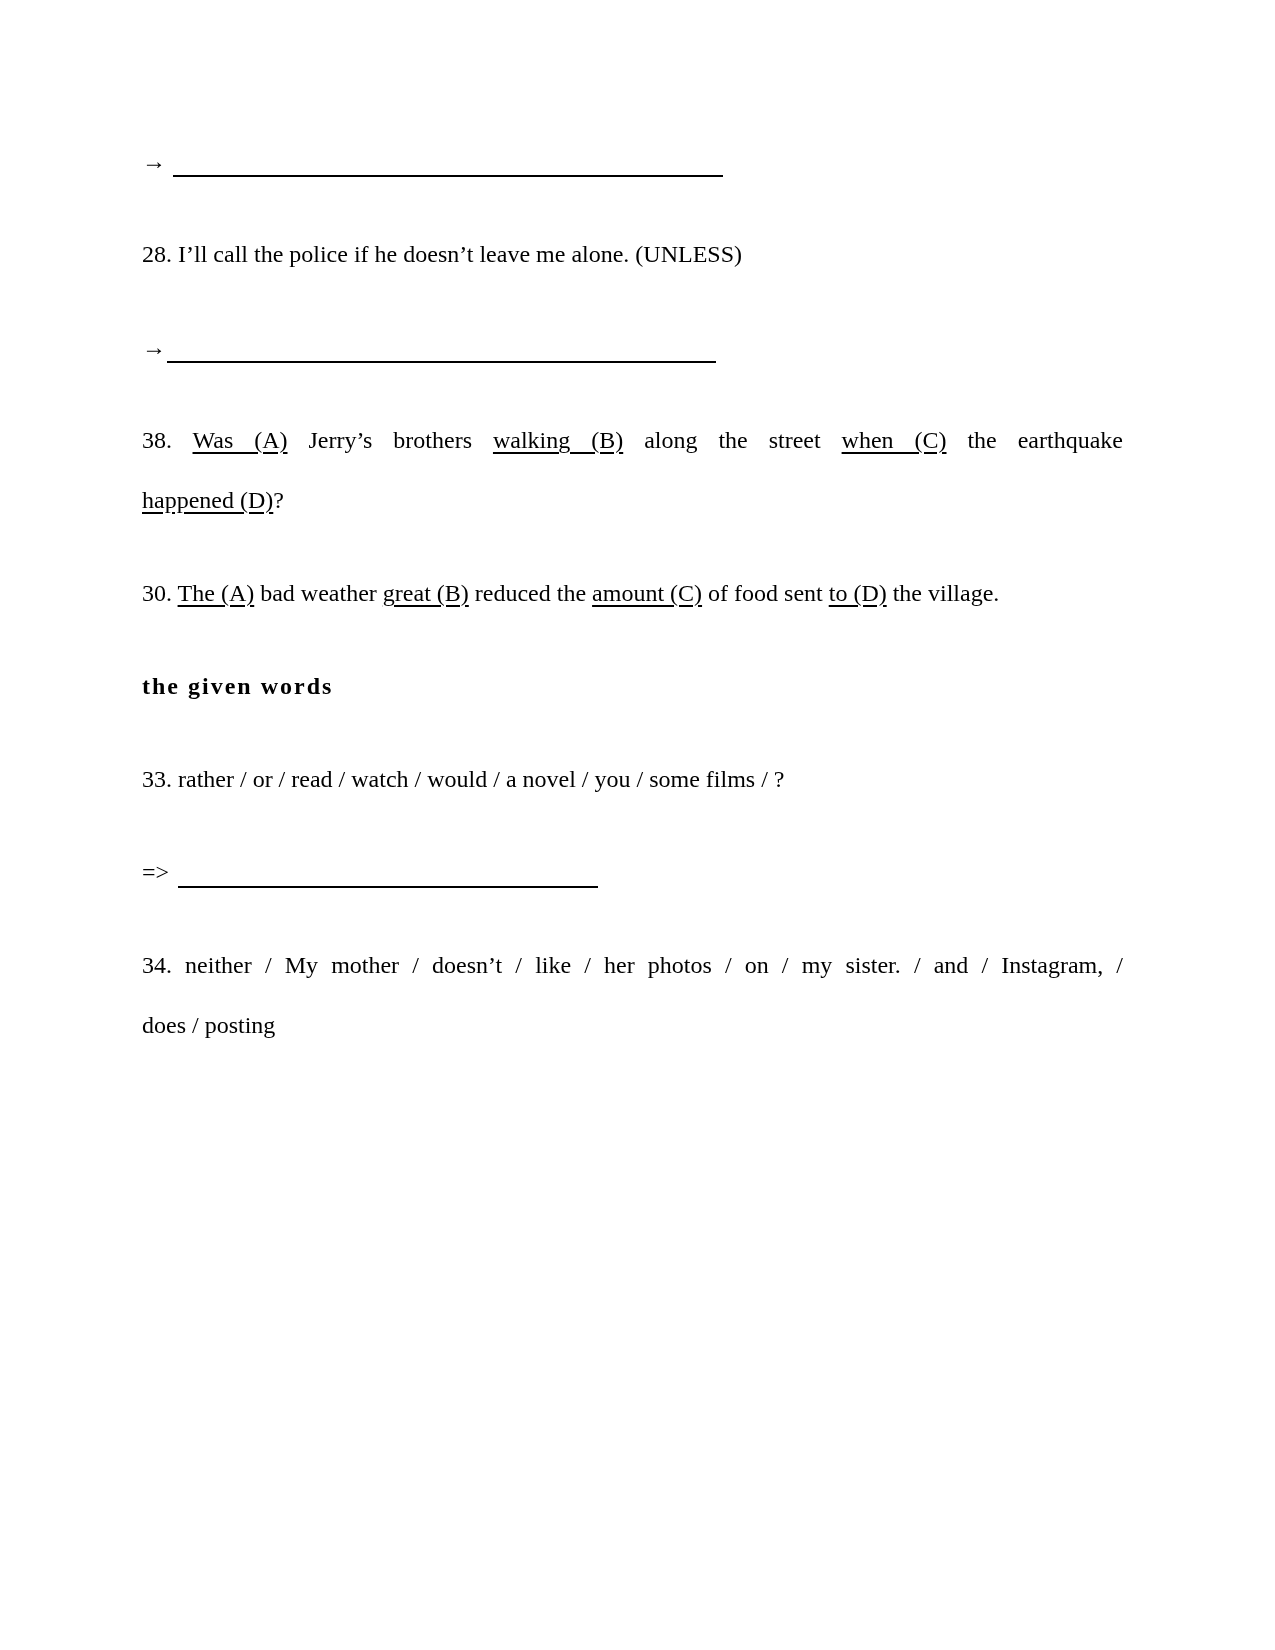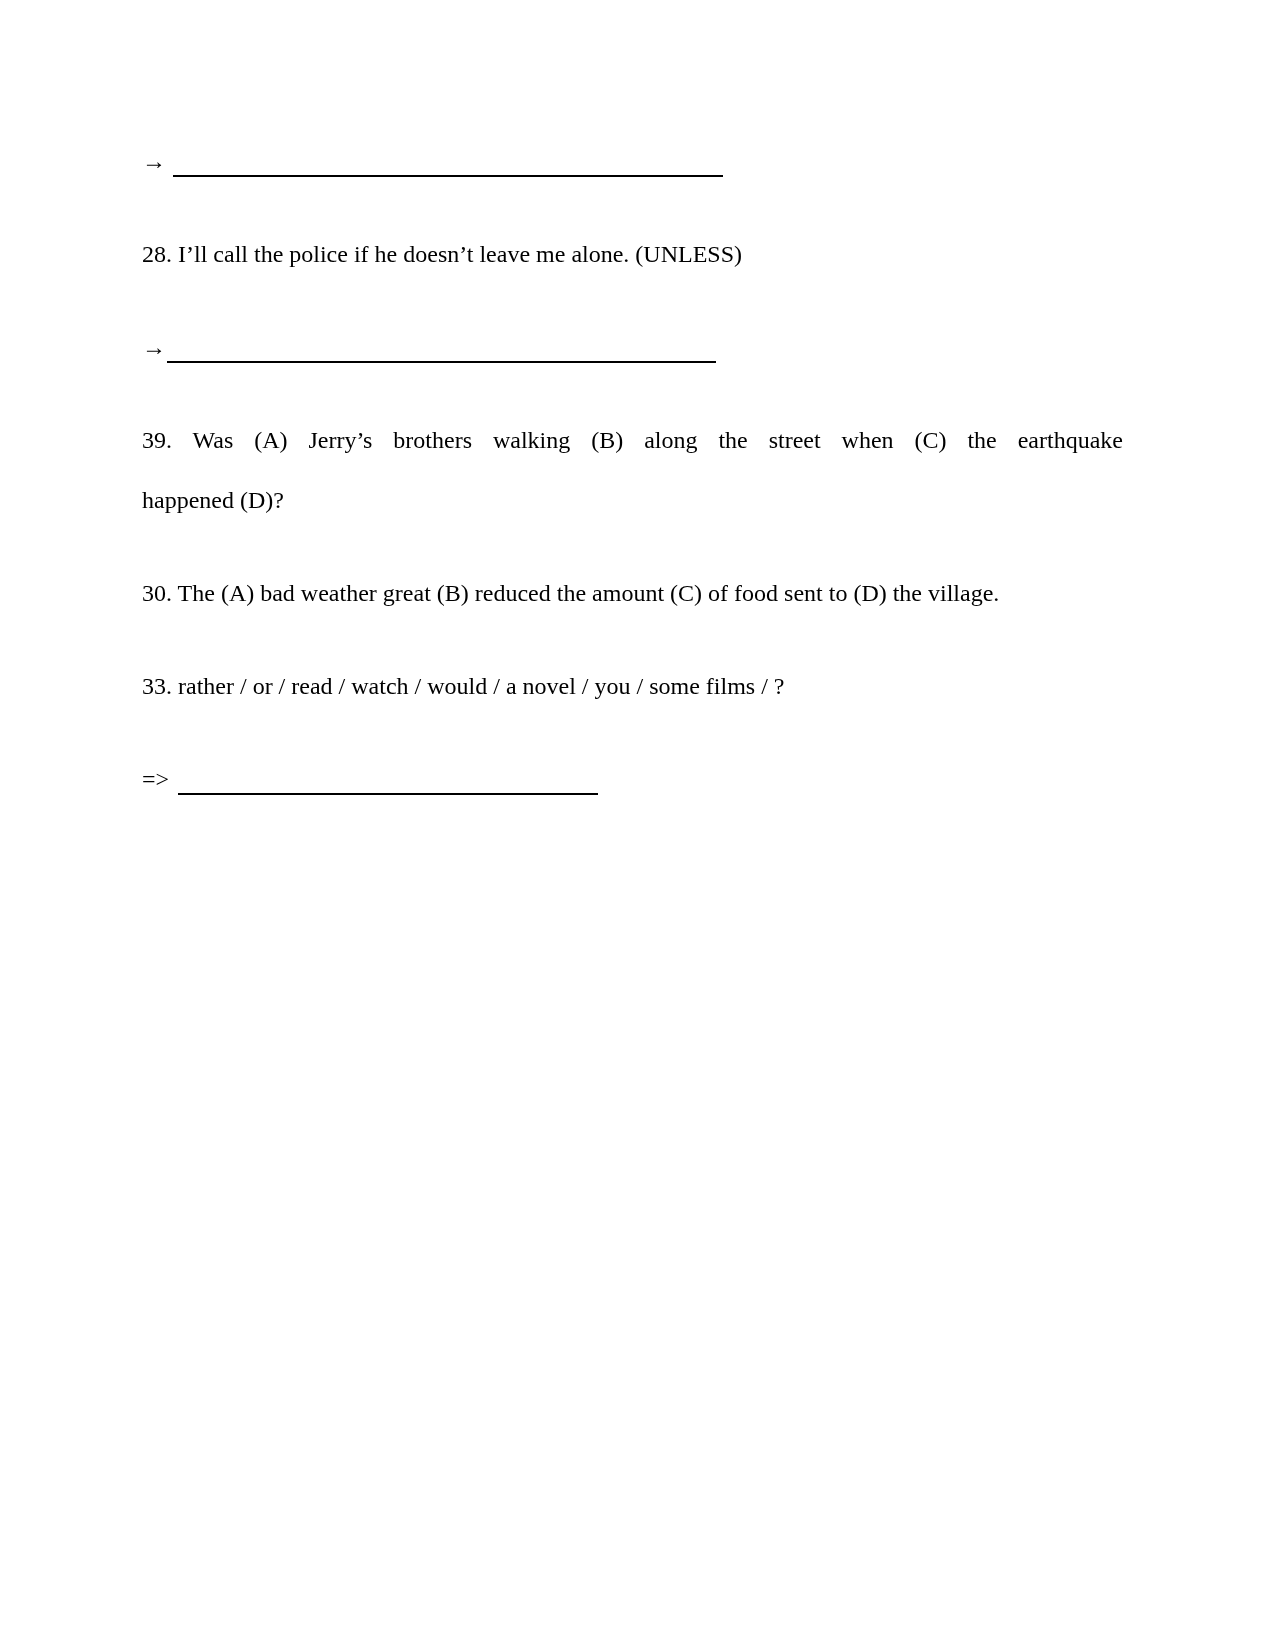--- a/index.html
+++ b/index.html
@@ -31,20 +31,21 @@
     text-align: justify;
     text-align-last: justify;
     text-justify: inter-word;
     word-spacing: -2px;
   }
   .heading {
     font-weight: bold;
     letter-spacing: 2px;
   }
   .u {
+    text-decoration: underline;
     text-decoration-thickness: 1.5px;
     text-underline-offset: 4px;
   }
   .arrow { white-space: nowrap; }
   .uline {
     display: inline-block;
     height: 0;
     border-bottom: 2px solid #000000;
     vertical-align: -8px;
   }
@@ -60,29 +61,34 @@
   <div class="para nowrap"><span class="arrow">→</span><span class="uline uline-1"></span></div>
 
   <div class="para nowrap">28. I’ll call the police if he doesn’t leave me alone. (UNLESS)</div>
 
   <div class="para nowrap"><span class="arrow">→</span><span class="uline uline-2"></span></div>
 
   <div class="para heading">
   </div>
 
   <div class="para">
-    <div class="justify"><span>39. </span><span class="u">Was (A)</span><span> Jerry’s brothers </span><span class="u">walking (B)</span><span> along the street </span><span class="u">when (C)</span><span> the earthquake</span></div>
+    <div class="justify"><span>38. </span><span class="u">Was (A)</span><span> Jerry’s brothers </span><span class="u">walking (B)</span><span> along the street </span><span class="u">when (C)</span><span> the earthquake</span></div>
     <div><span class="u">happened (D)</span><span>?</span></div>
   </div>
 
   <div class="para nowrap"><span>30. </span><span class="u">The (A)</span><span> bad weather </span><span class="u">great (B)</span><span> reduced the </span><span class="u">amount (C)</span><span> of food sent </span><span class="u">to (D)</span><span> the village.</span></div>
 
 
 
   <div class="para heading">
+    <div>the given words</div>
   </div>
 
   <div class="para nowrap">33. rather / or / read / watch / would / a novel / you / some films / ?</div>
 
   <div class="para nowrap"><span class="arrow">=&gt;</span><span class="uline uline-3"></span></div>
 
+  <div class="para">
+    <div class="justify">34. neither / My mother / doesn’t / like / her photos / on / my sister. / and / Instagram, /</div>
+    <div>does / posting</div>
+  </div>
 
 </div>
 
 </body></html>

